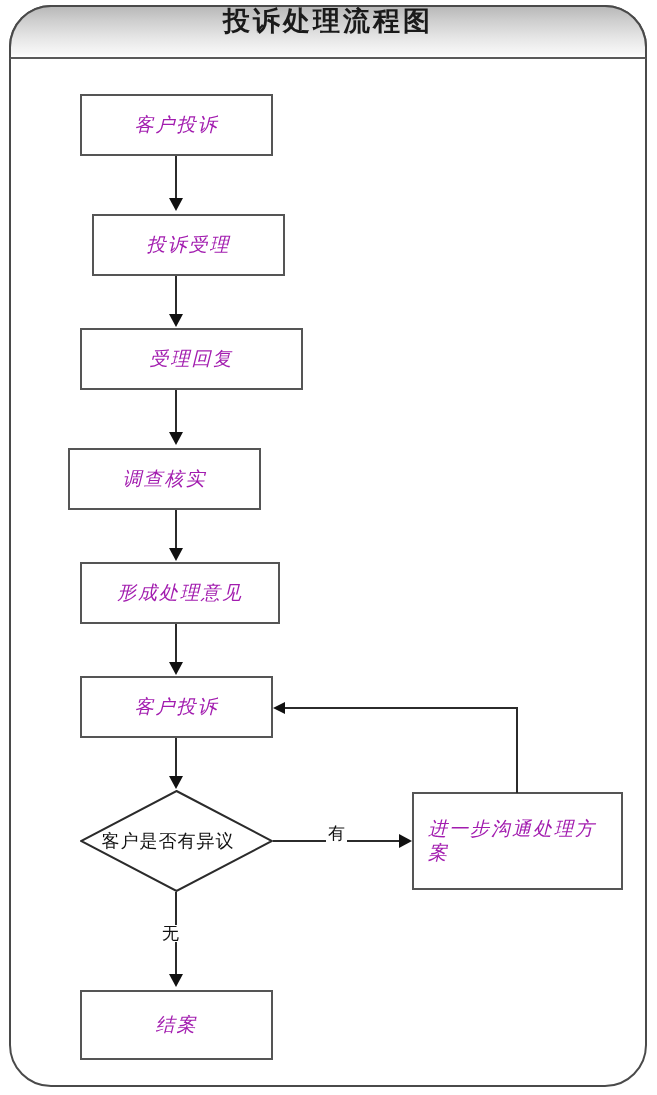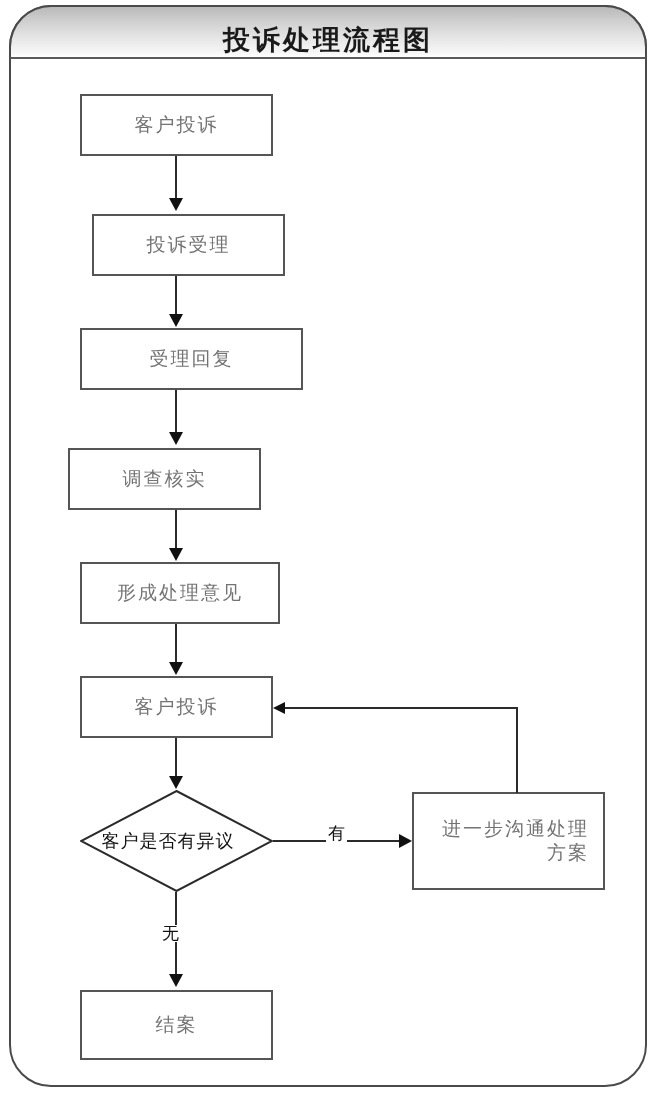--- a/index.html
+++ b/index.html
@@ -34,46 +34,47 @@
     left: 9px;
     top: 5px;
     width: 638px;
     height: 54px;
     box-sizing: border-box;
     border: 2px solid #4a4a4a;
     border-bottom: 2px solid #5a5a5a;
     border-radius: 42px 42px 0 0;
     background: linear-gradient(to bottom, #b9b9b9 0%, #cfcfcf 28%, #e6e6e6 62%, #f7f7f7 92%, #ffffff 100%);
     display: flex;
-    align-items: flex-end;
+    align-items: flex-start;
     justify-content: center;
     overflow: hidden;
   }
   .title-text {
     font-size: 27px;
     font-weight: bold;
     color: #1a1a1a;
     letter-spacing: 3px;
     line-height: 1;
     padding-bottom: 4px;
   }
   
   .node {
     position: absolute;
     box-sizing: border-box;
     border: 2px solid #555555;
     background: #ffffff;
     display: flex;
     align-items: center;
     justify-content: center;
-    text-align: right;
+    text-align: left;
     font-size: 19px;
-    color: #737373;
+    color: #a21caf;
     line-height: 1.25;
     letter-spacing: 2px;
+    font-style: italic;
   }
   
   .diamond-wrap {
     position: absolute;
     left: 80px;
     top: 790px;
     width: 193px;
     height: 102px;
   }
   .diamond-shape {
@@ -195,21 +196,21 @@
   </div>
 
   <div class="vline" style="left:175px; top:892px; height:84px;"></div>
   <span class="edge-label" style="left:160px; top:925px;">无</span>
   <div class="arrow-down" style="left:169px; top:974px;"></div>
 
   <div class="hline" style="left:273px; top:840px; width:126px;"></div>
   <span class="edge-label" style="left:326px; top:825px;">有</span>
   <div class="arrow-right" style="left:399px; top:834px;"></div>
 
-  <div class="node" style="left:412px; top:792px; width:193px; height:98px; padding:1px 14px;">
+  <div class="node" style="left:412px; top:792px; width:211px; height:98px; padding:1px 14px;">
     <span>进一步沟通处理方案</span>
   </div>
 
   <div class="vline" style="left:516px; top:707px; height:86px;"></div>
   <div class="hline" style="left:285px; top:707px; width:233px;"></div>
   <div class="arrow-left" style="left:273px; top:702px;"></div>
 
   <div class="node" style="left:80px; top:990px; width:193px; height:70px;">
     <span>结案</span>
   </div>

